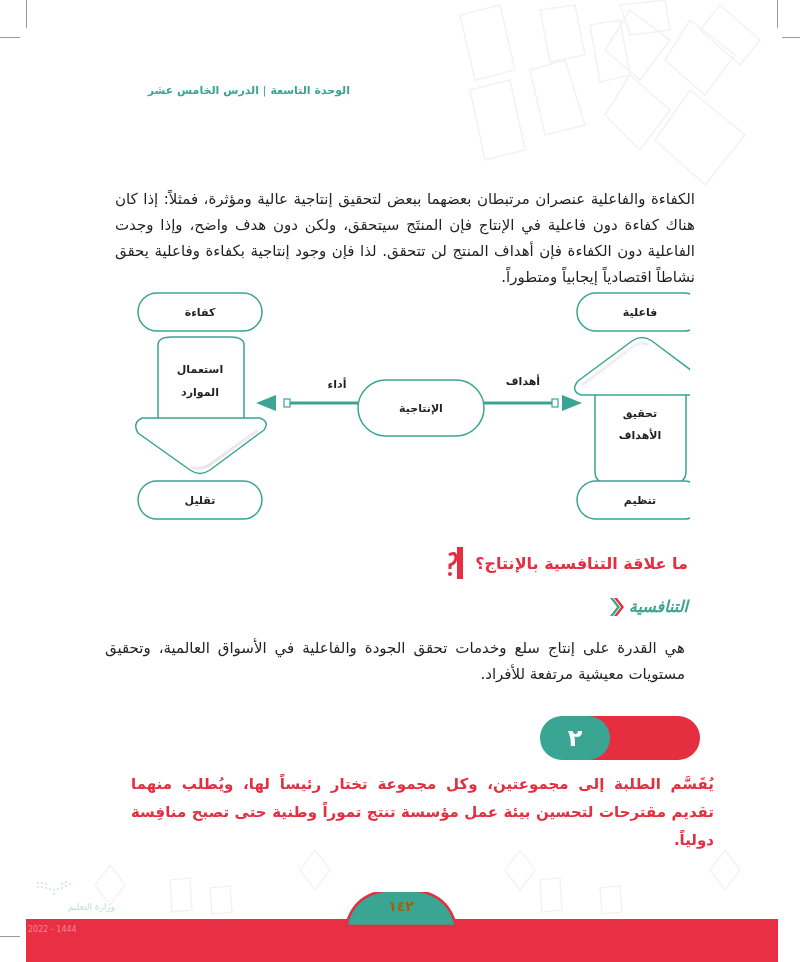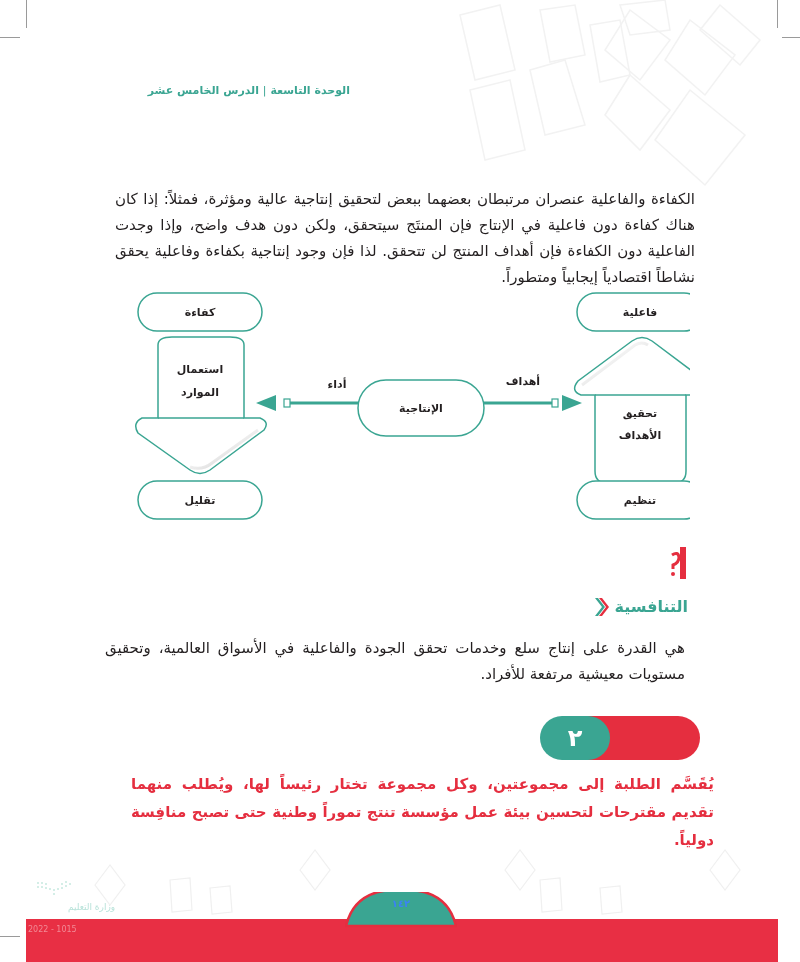--- a/index.html
+++ b/index.html
@@ -40,20 +40,21 @@
       width: 18px; height: 32px; position: relative;
     }
     .q-text {
       font-size: 16px; font-weight: bold; color: #e52e3f; white-space: nowrap;
     }
 
     .term {
       position: absolute; top: 597px; right: 112px;
       display: flex; flex-direction: row-reverse; align-items: center; gap: 5px;
       direction: rtl;
+      font-style: italic;
     }
     .term-text { font-size: 16px; font-weight: bold; color: #3aa592; }
 
     .activity {
       position: absolute; top: 716px; right: 100px;
       width: 160px; height: 44px;
     }
     .act-red {
       position: absolute; right: 0; top: 0; width: 118px; height: 44px;
       background: #e52e3f; border-radius: 0 22px 22px 0;
@@ -77,21 +78,21 @@
 
     .footer-bar {
       position: absolute; left: 26px; top: 919px; width: 752px; height: 50px;
       background: #e82f44;
     }
     .page-tab {
       position: absolute; left: 345px; top: 892px; width: 112px; height: 60px;
     }
     .page-num {
       position: absolute; left: 345px; top: 898px; width: 112px; text-align: center;
-      color: #3b82f6; font-size: 10px; font-weight: bold;
+      color: #a16207; font-size: 14px; font-weight: bold;
     }
     .ministry {
       position: absolute; left: 24px; top: 902px; font-size: 9px; color: #b9e3da;
       direction: rtl;
       margin-left: 44px;
     }
     .edition {
       position: absolute; left: 28px; top: 925px; font-size: 8px; color: #f28a96;
     }
   </style>
@@ -185,20 +186,21 @@
   <rect x="447" y="196" width="126" height="38" rx="19" fill="#fff" stroke="#3aa592" stroke-width="1.5"></rect>
   <text class="dlabel" x="510" y="219" text-anchor="middle">تنظيم</text>
 </svg>
 
 <div class="question">
   <svg class="q-icon" width="18" height="32" viewBox="0 0 18 32">
     <rect x="10" y="0" width="6" height="32" fill="#e52e3f"></rect>
     <path d="M 2 8 Q 8 4 9 10 Q 9 16 3 18 L 3 22" fill="none" stroke="#e52e3f" stroke-width="3"></path>
     <circle cx="3" cy="27" r="2" fill="#e52e3f"></circle>
   </svg>
+  <span class="q-text">ما علاقة التنافسية بالإنتاج؟</span>
 </div>
 
 <div class="term">
   <svg width="14" height="18" viewBox="0 0 14 18">
     <polygon points="0,0 7,9 0,18 3,18 10,9 3,0" fill="#3aa592"></polygon>
     <polygon points="4,0 11,9 4,18 7,18 14,9 7,0" fill="#e52e3f"></polygon>
   </svg>
   <span class="term-text">التنافسية</span>
 </div>
 
@@ -227,18 +229,18 @@
       <circle cx="31" cy="6" r="1"></circle>
     <circle cx="35" cy="4" r="1"></circle>
       <circle cx="27" cy="4" r="1"></circle>
       <circle cx="31" cy="2" r="1"></circle>
       <circle cx="19" cy="14" r="1"></circle>
   </g>
 </svg>
 <div class="ministry">وزارة التعليم</div>
 
 <div class="footer-bar"></div>
-<div class="edition">2022 - 1015</div>
+<div class="edition">2022 - 1444</div>
 
 <svg class="page-tab" viewBox="0 0 112 60">
   <path d="M 1 28 Q 10 -10 56 -8 Q 102 -10 111 28 Z" transform="translate(0,6)" fill="#3aa592" stroke="#e52e3f" stroke-width="2.5"></path>
 </svg>
 <div class="page-num">١٤٢</div>
 
 </body></html>

